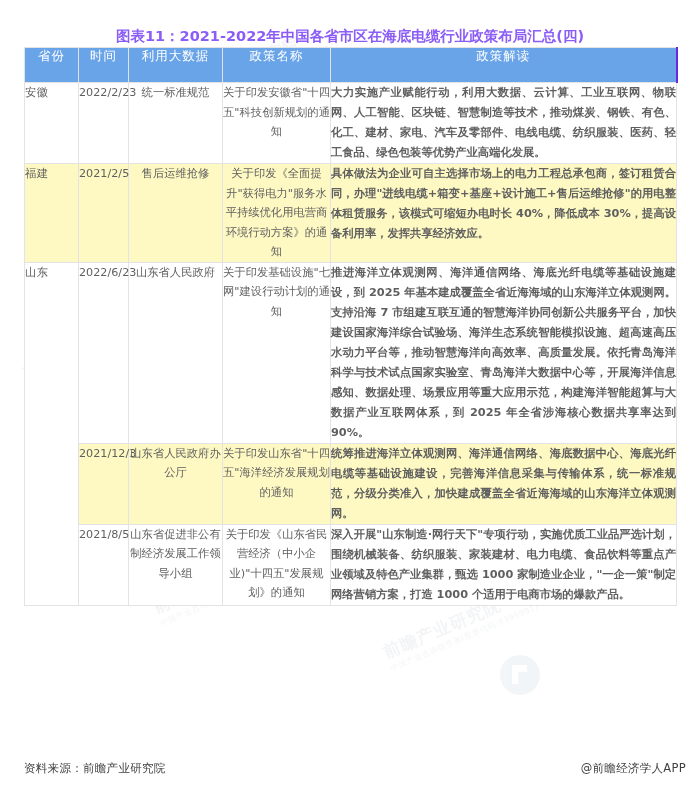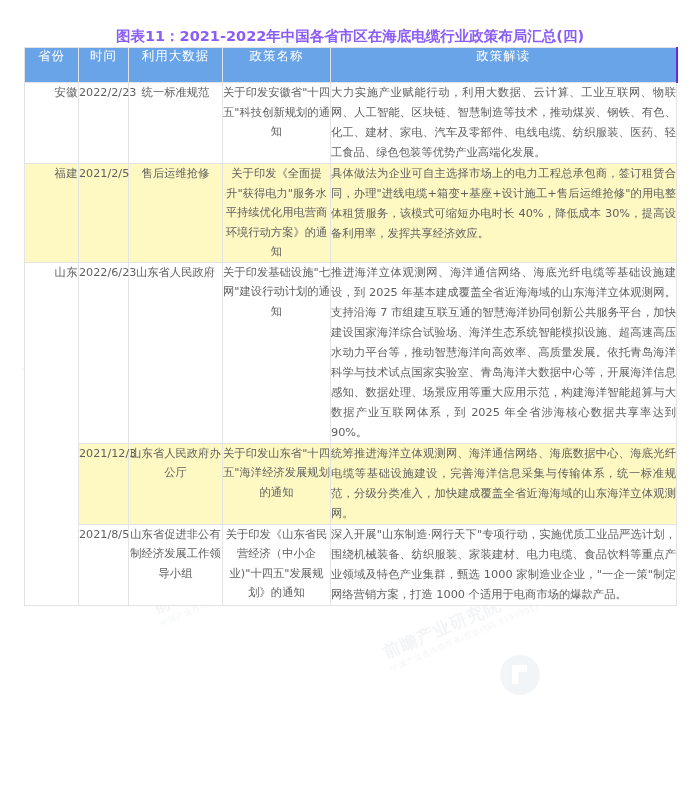--- a/index.html
+++ b/index.html
@@ -88,31 +88,32 @@
     color: #5f5f5f;
     padding: 7px 8px 9px 8px;
     background: #ffffff;
   }
   tbody tr.alt td { background: #fef9c3; }
 
   td.cell-prov,
   td.cell-time,
   td.cell-dept,
   td.cell-name {
-    text-align: right;
+    text-align: left;
   }
   td.cell-prov { letter-spacing: 0.5px; }
   td.cell-time { white-space: nowrap; font-size: 11.2px; }
   td.cell-dept { text-align: center; }
   td.cell-name { text-align: center; }
   td.cell-read {
     text-align: justify;
     text-justify: inter-ideograph;
     padding: 7px 9px 9px 10px;
     line-height: 20px;
+    font-weight: bold;
   }
 
   
   .footer {
     position: absolute;
     left: 24px;
     right: 14px;
     bottom: 14px;
     display: flex;
     justify-content: space-between;
@@ -250,14 +251,18 @@
         <tr>
           <td class="cell-time">2021/8/5</td>
           <td class="cell-dept">山东省促进非公有制经济发展工作领导小组</td>
           <td class="cell-name">关于印发《山东省民营经济（中小企业)"十四五"发展规划》的通知</td>
           <td class="cell-read">深入开展"山东制造·网行天下"专项行动，实施优质工业品严选计划，围绕机械装备、纺织服装、家装建材、电力电缆、食品饮料等重点产业领域及特色产业集群，甄选 1000 家制造业企业，"一企一策"制定网络营销方案，打造 1000 个适用于电商市场的爆款产品。</td>
         </tr>
       </tbody>
     </table>
   </div>
 
+  <div class="footer">
+    <span class="src">资料来源：前瞻产业研究院</span>
+    <span class="brand">@前瞻经济学人APP</span>
+  </div>
 
 </div>
 
 </body></html>

